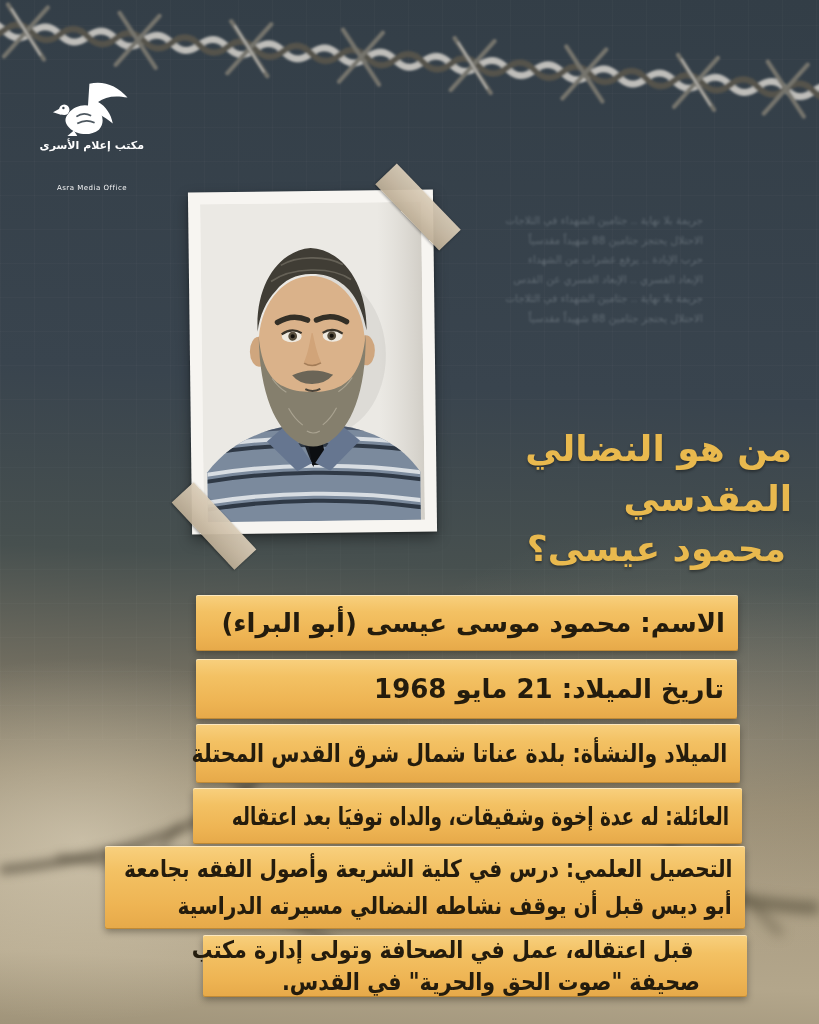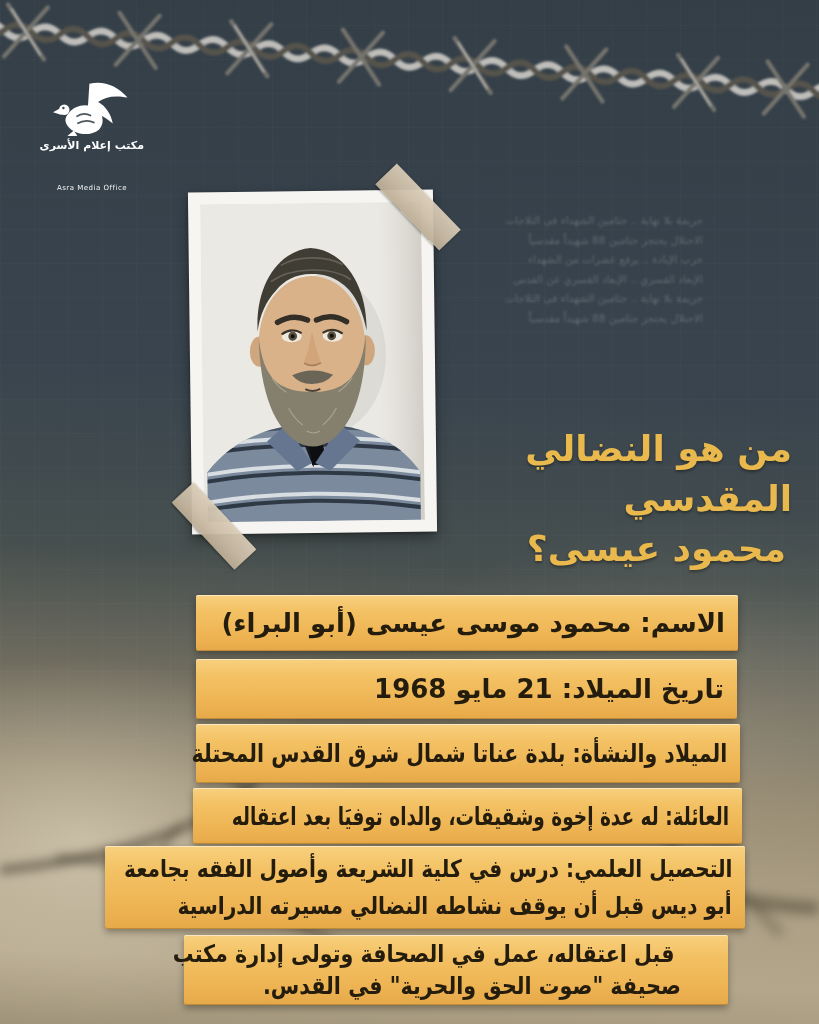--- a/index.html
+++ b/index.html
@@ -59,21 +59,21 @@
     box-shadow:0 3px 7px rgba(15,12,4,.35), inset 0 1px 0 rgba(255,255,255,.5), inset 0 -1px 0 rgba(120,80,20,.35);
     display:flex; flex-direction:column; justify-content:center;padding-left:40px;
   }
   .bar .line{display:block; padding:0 13px; white-space:nowrap;}
   .bar .line span{display:inline-block; white-space:nowrap;}
   .bar-1{left:196px; top:595px; width:502px; height:56px; font-size:26px;}
   .bar-2{left:196px; top:659px; width:501px; height:60px; font-size:26px;}
   .bar-3{left:196px; top:724px; width:504px; height:59px; font-size:25px;}
   .bar-4{left:193px; top:788px; width:509px; height:56px; font-size:25px;}
   .bar-5{left:105px; top:846px; width:600px; height:83px; font-size:24px; line-height:37px;}
-  .bar-6{left:184px; top:935px; width:504px; height:70px; font-size:24px; line-height:32px; text-align:center;}
+  .bar-6{left:203px; top:935px; width:504px; height:62px; font-size:24px; line-height:32px; text-align:center;}
   .bar-3 .line span{transform:scaleX(.82); transform-origin:center right;}
   .bar-4 .line span{transform:scaleX(.74); transform-origin:center right;}
   .bar-5 .line span{transform:scaleX(.84); transform-origin:center right;}
   .bar-6 .line span{transform:scaleX(.86); transform-origin:center center;}
 </style>
 </head>
 <body>
 
 <div class="poster">
 

